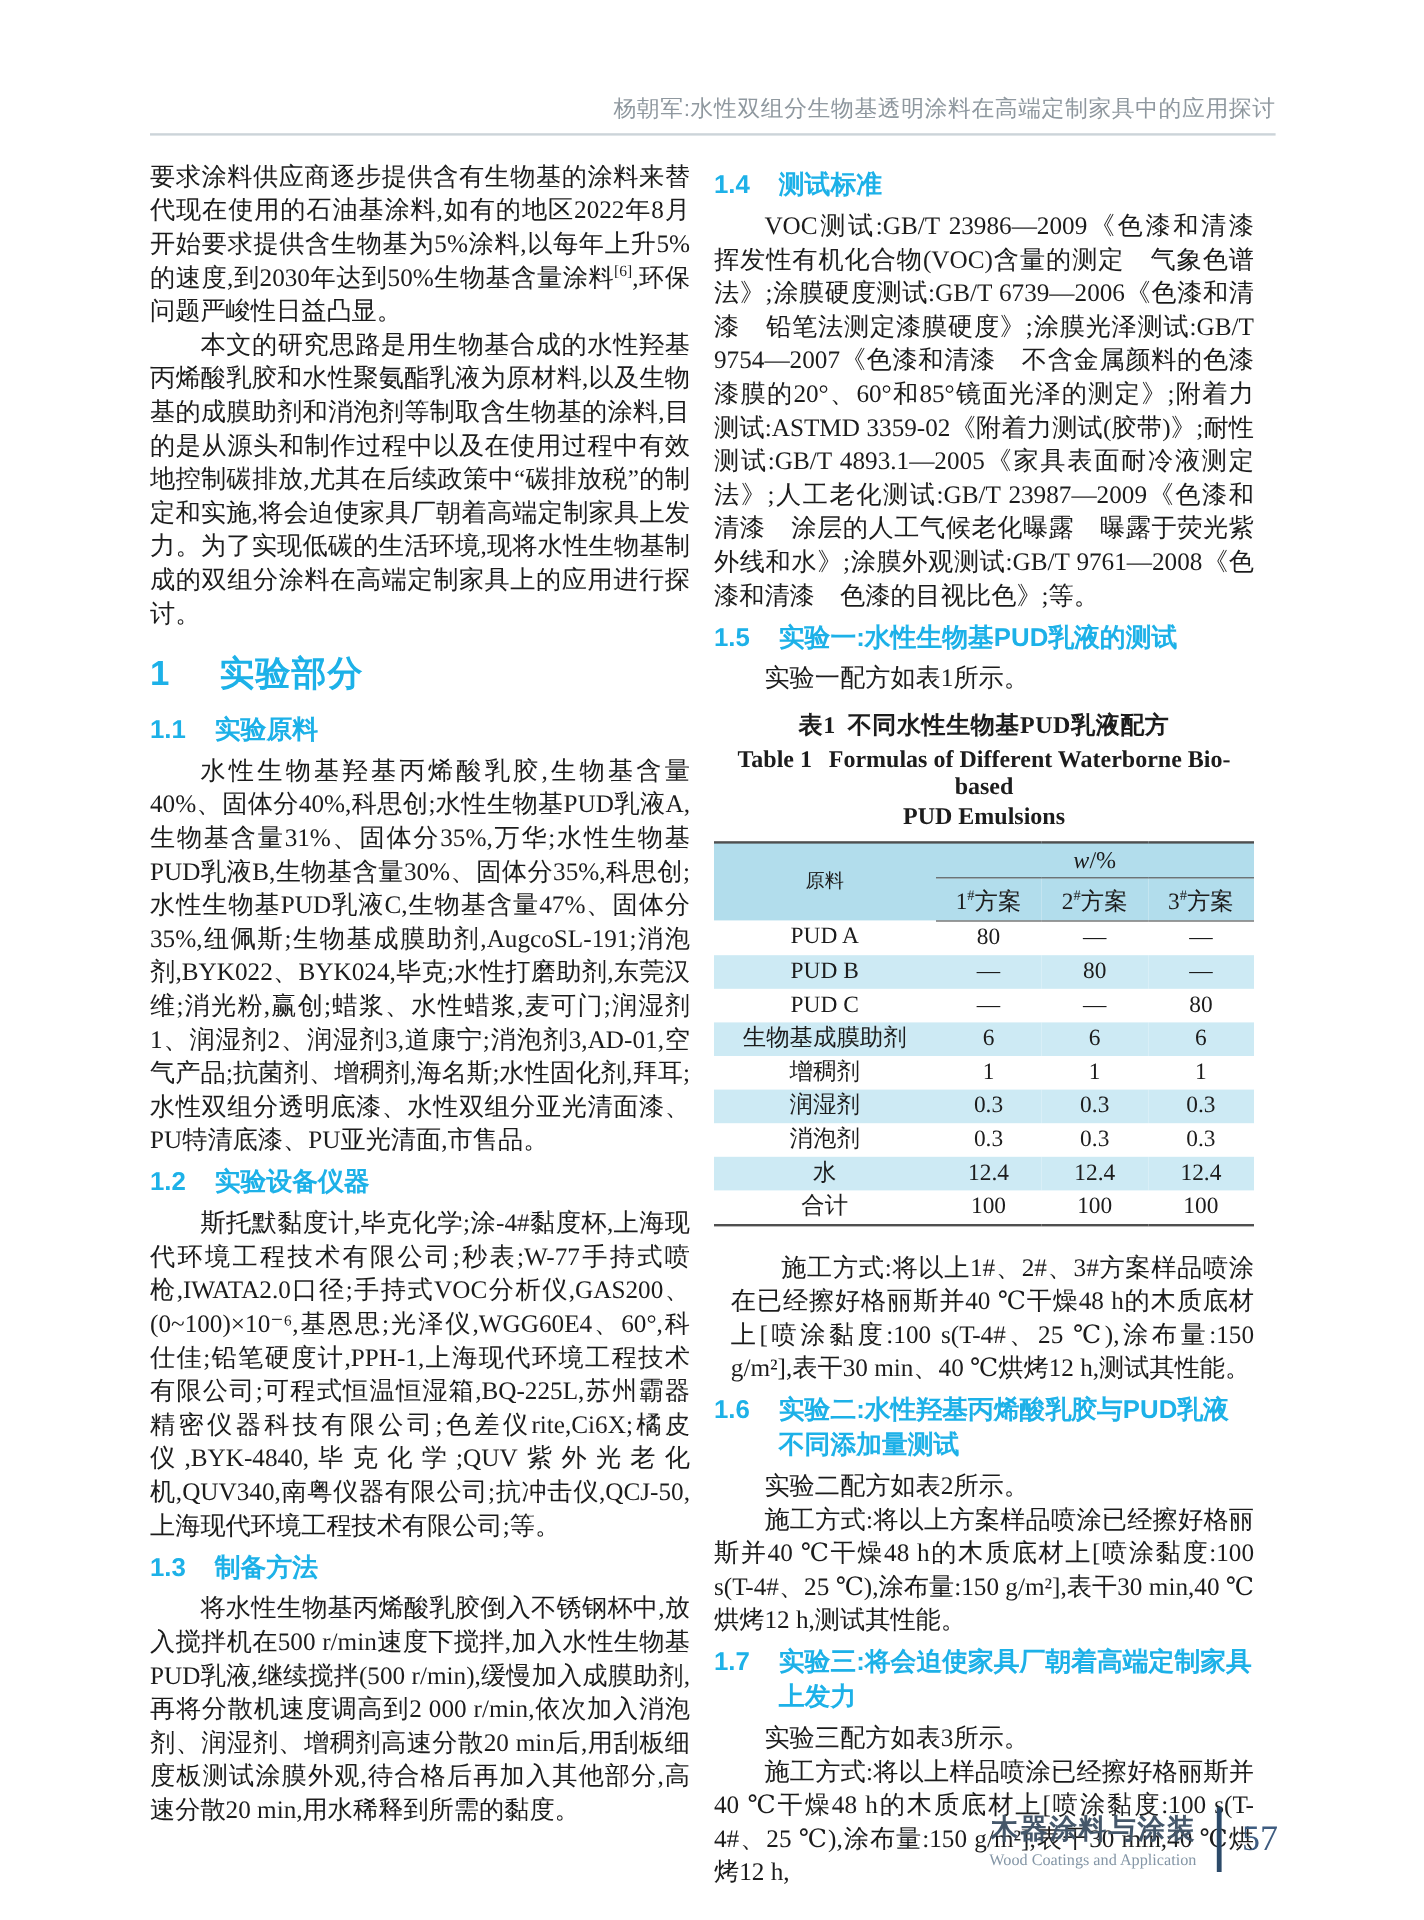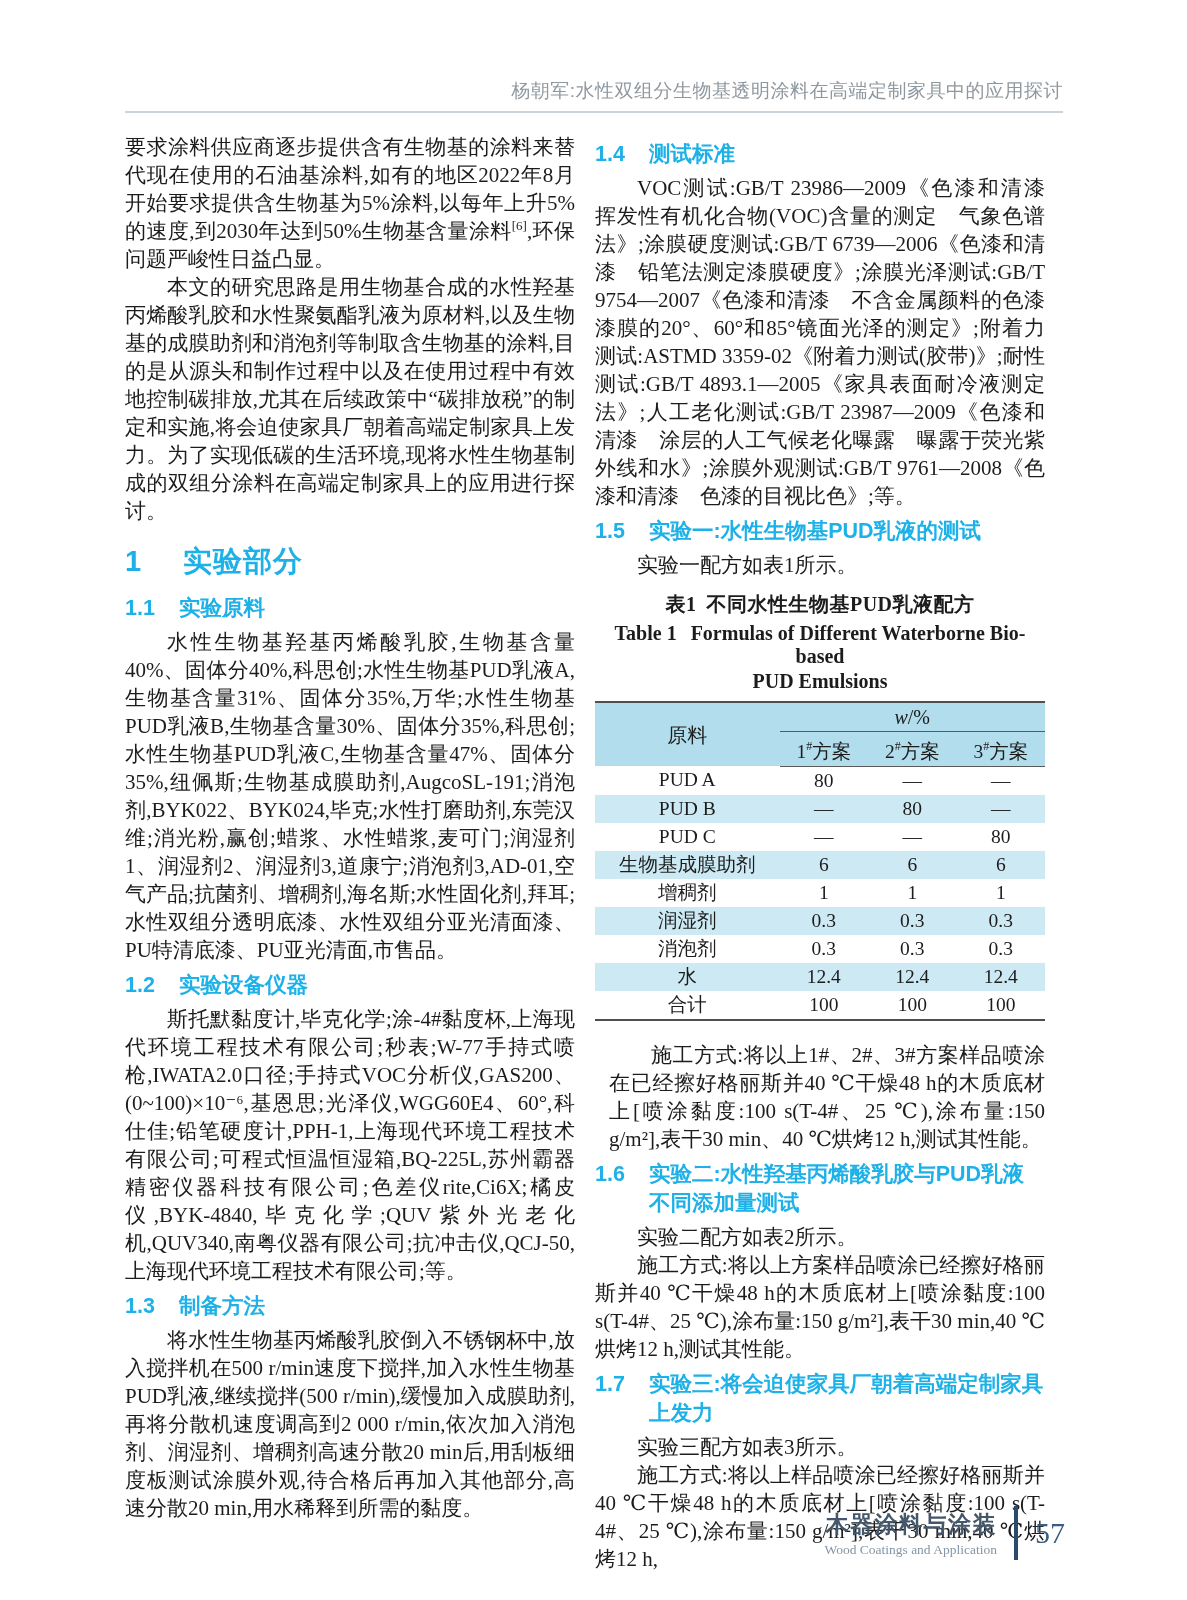--- a/index.html
+++ b/index.html
@@ -87,21 +87,21 @@
     border-top:2px solid var(--c-tableborder);
     border-bottom:2px solid var(--c-tableborder);
     font-size:19.5px;
   }
   table.t1 th,table.t1 td{
     font-weight:normal;text-align:center;
     padding:2px 4px;line-height:24px;
   }
   table.t1 thead th{background:var(--c-tablehead);}
   table.t1 thead tr:last-child th{border-bottom:1.5px solid #5a5a5a;}
-  th.th-mat{width:41%;font-size:20px;}
+  th.th-mat{width:41%;font-size:16px;}
   th.th-w{border-bottom:1px solid #5a5a5a;font-size:20px;}
   th.th-w .ital{font-style:italic;font-family:"Liberation Serif",serif;}
   th.th-s sup{font-size:12px;}
   td.mat{text-align:left;padding-left:16px;margin-top:31px;}
   tr.alt td{background:var(--c-tablestripe);}
   .after-table{margin-top:20px;margin-left:14px;}
   
   .pagefoot{
     position:absolute;right:122px;bottom:40px;
     display:flex;align-items:center;gap:17px;

